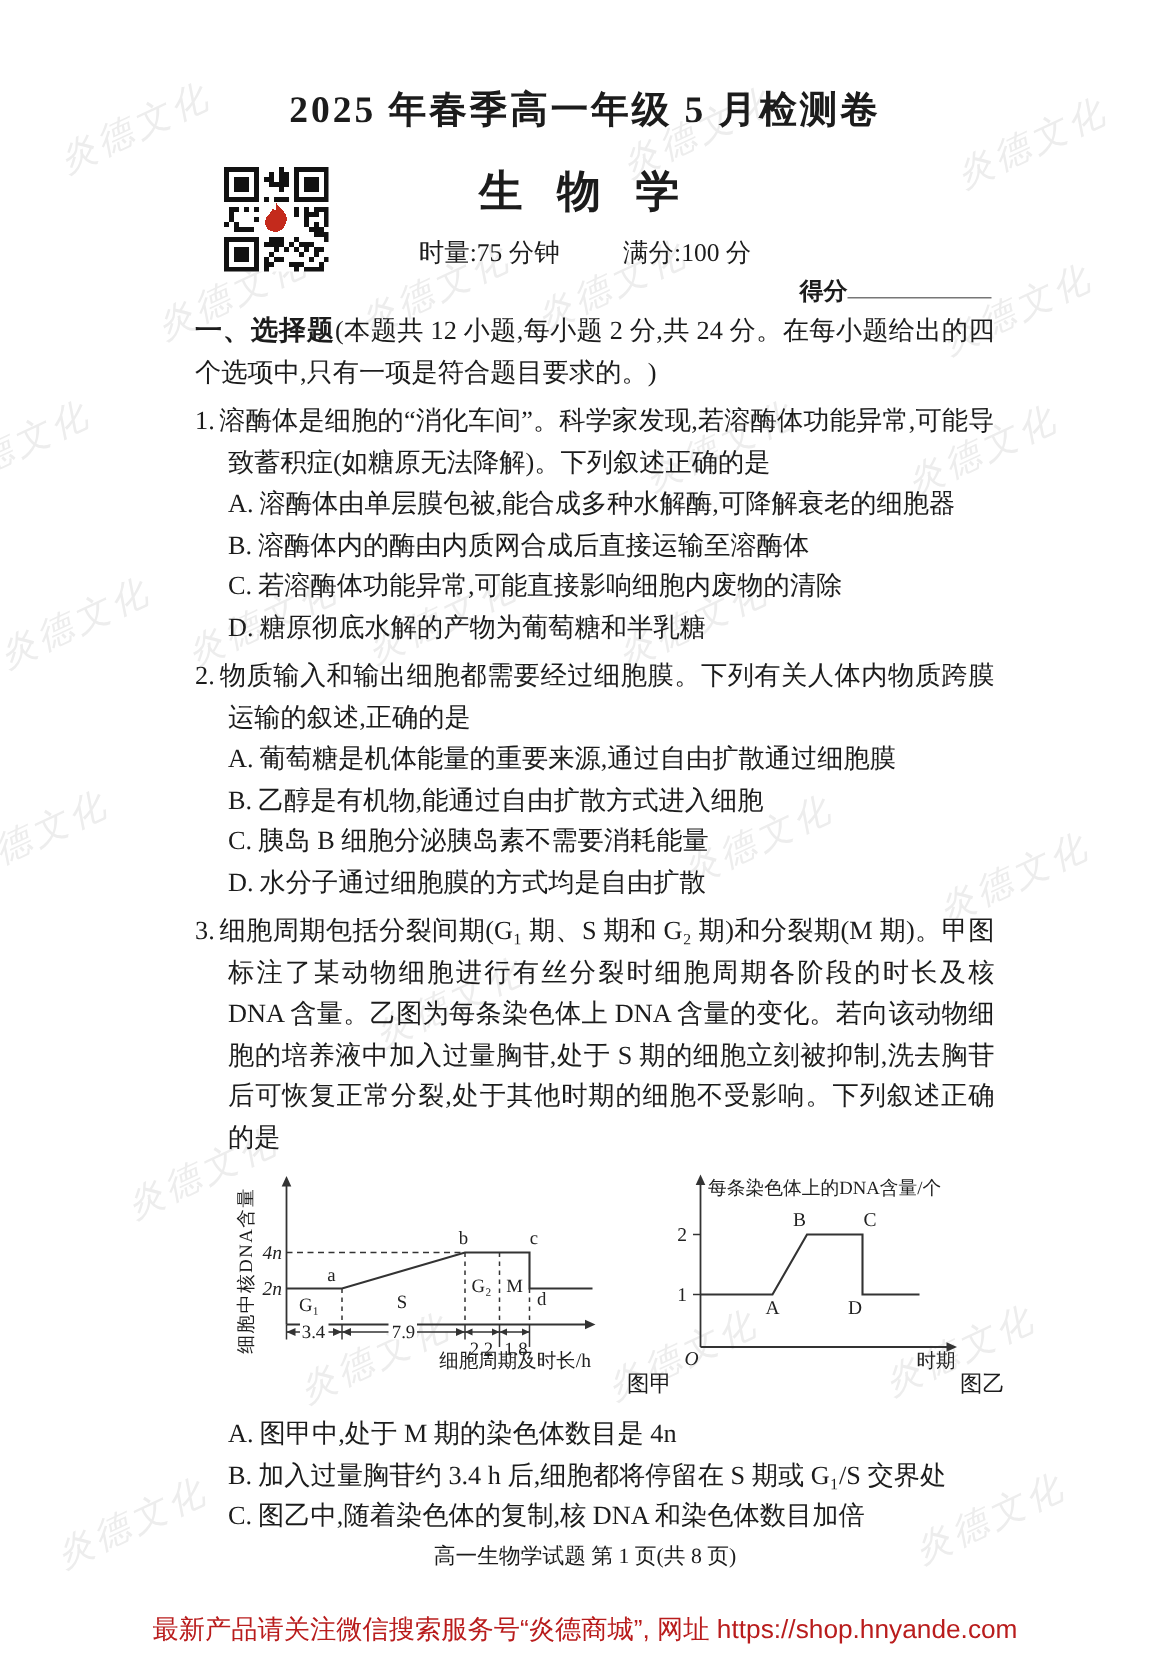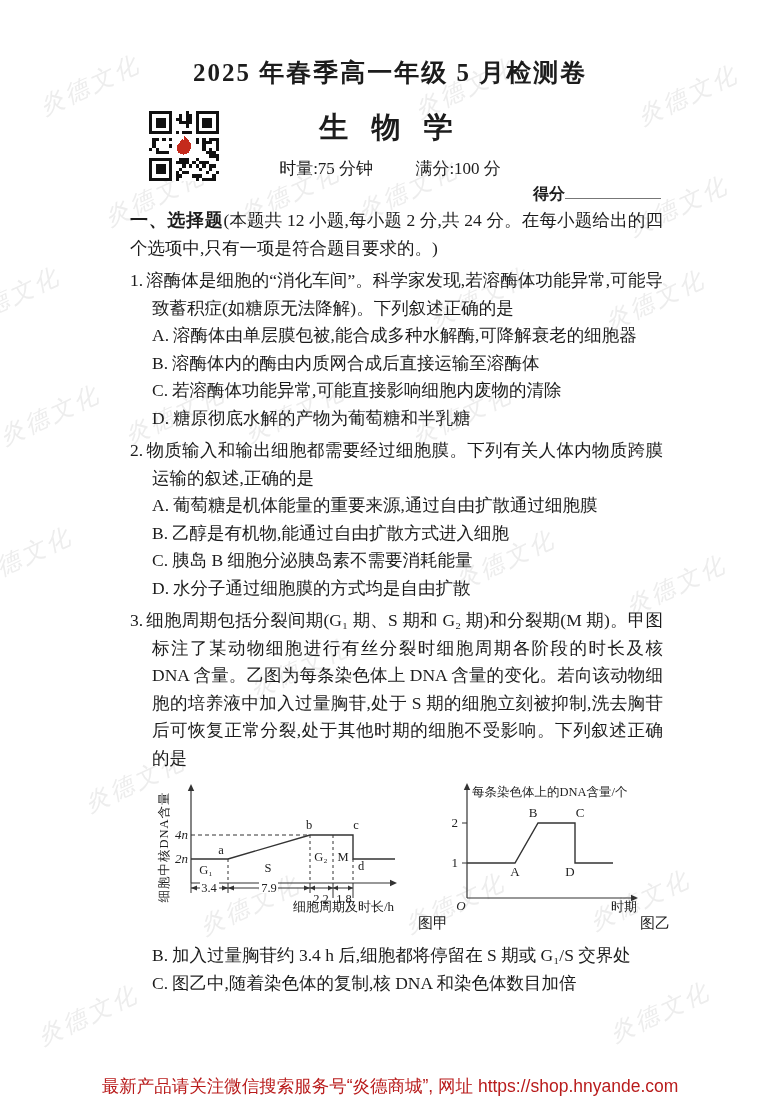--- a/index.html
+++ b/index.html
@@ -309,20 +309,22 @@
 
             <text x="32" y="20" font-size="12.5">每条染色体上的DNA含量/个</text>
             <text x="21" y="134" font-size="13" text-anchor="middle" font-style="italic">O</text>
             <text x="197" y="135" font-size="13" text-anchor="end">时期</text>
           </svg>
           <div class="caption">图乙</div>
         </div>
       </div>
 
       <div class="opts">
+        <p class="opt"><span class="olabel">A.</span><span>图甲中,处于 M 期的染色体数目是 4n</span></p>
         <p class="opt"><span class="olabel">B.</span><span>加入过量胸苷约 3.4 h 后,细胞都将停留在 S 期或 G₁/S 交界处</span></p>
         <p class="opt"><span class="olabel">C.</span><span>图乙中,随着染色体的复制,核 DNA 和染色体数目加倍</span></p>
       </div>
     </div>
   </div>
 
+  <div class="page-footer">高一生物学试题 第 1 页(共 8 页)</div>
   <div class="promo">最新产品请关注微信搜索服务号“炎德商城”, 网址 https://shop.hnyande.com</div>
 </div>
 
 </body></html>

